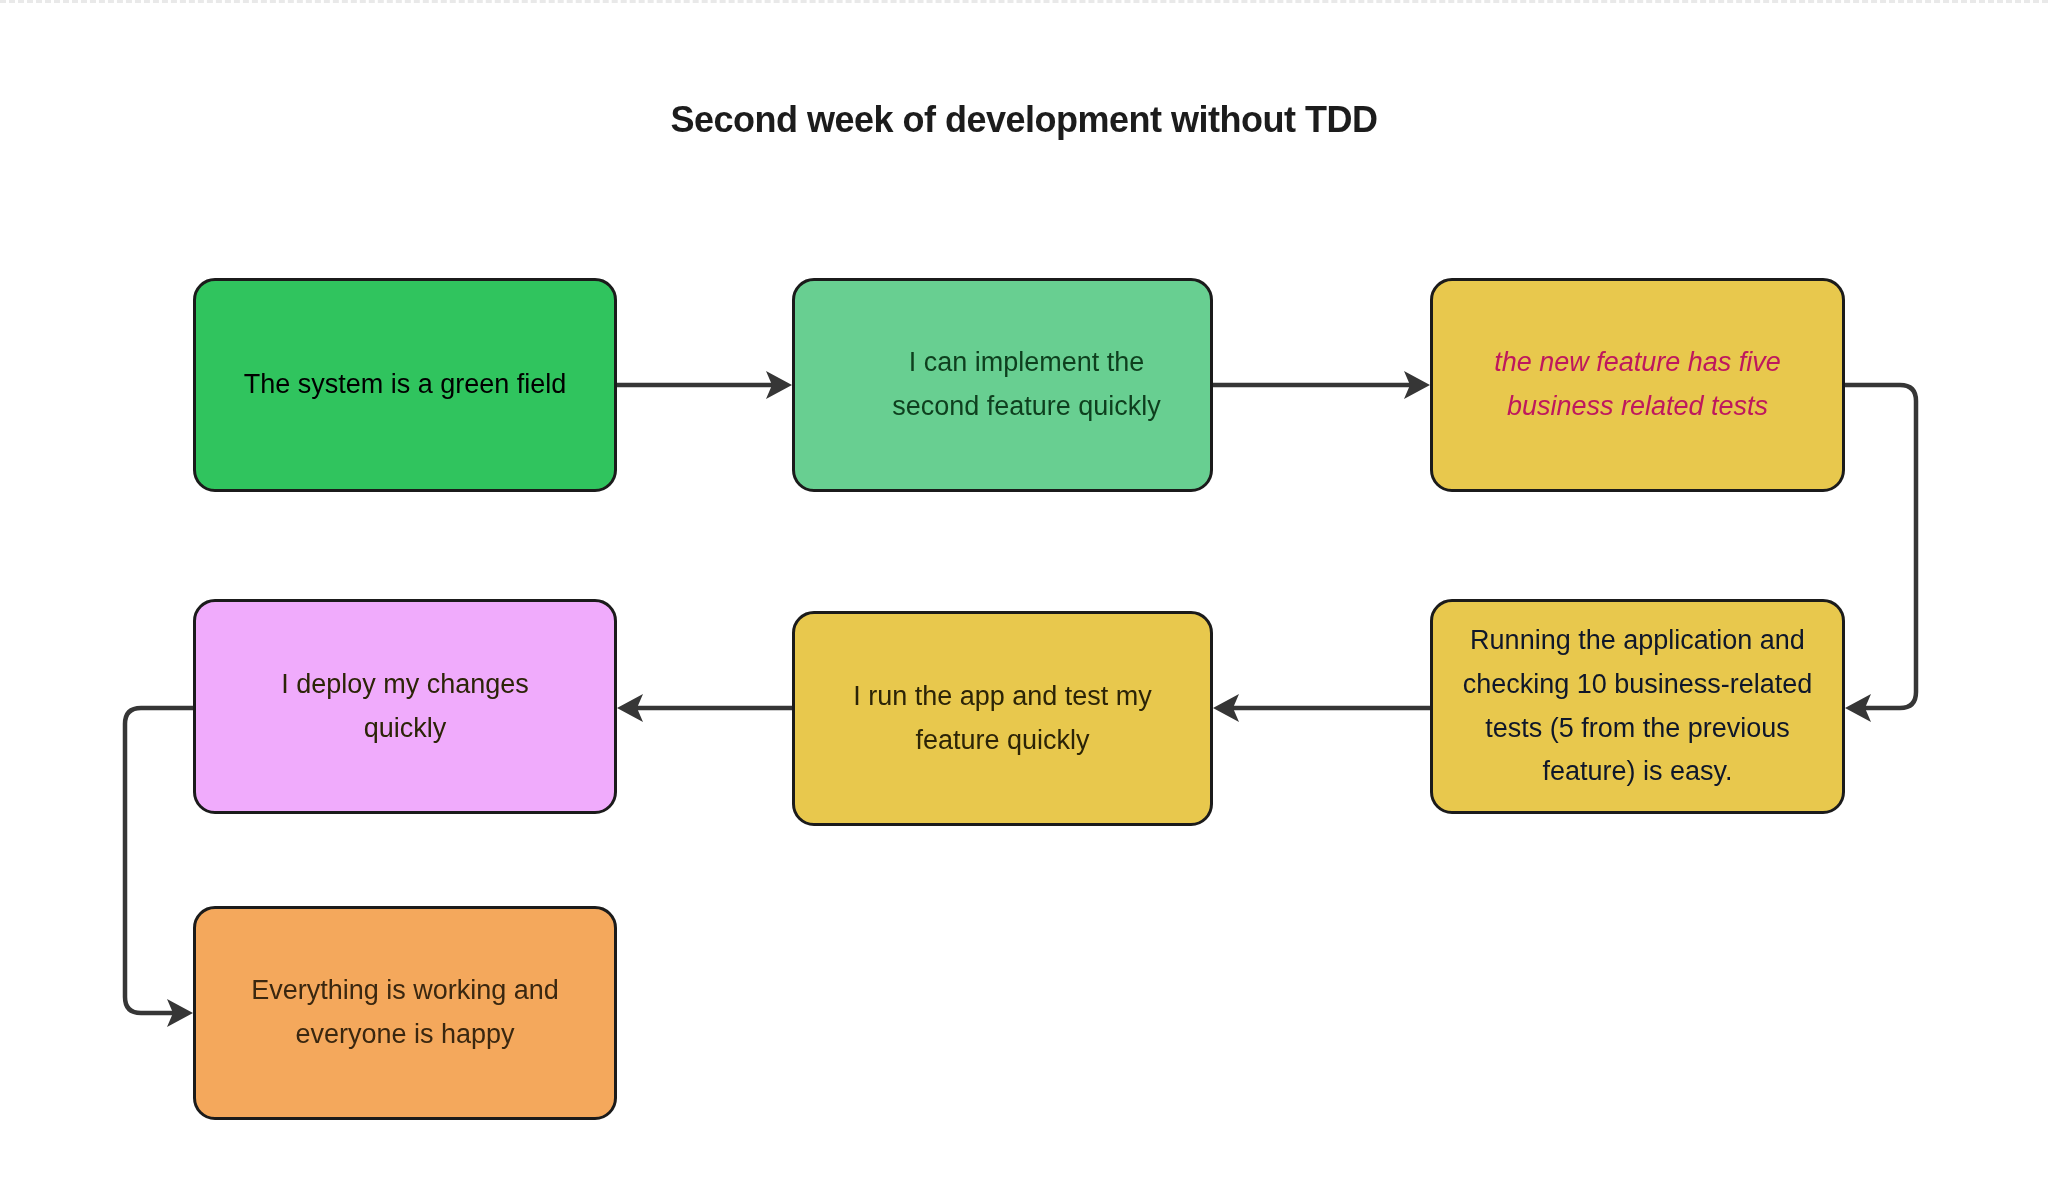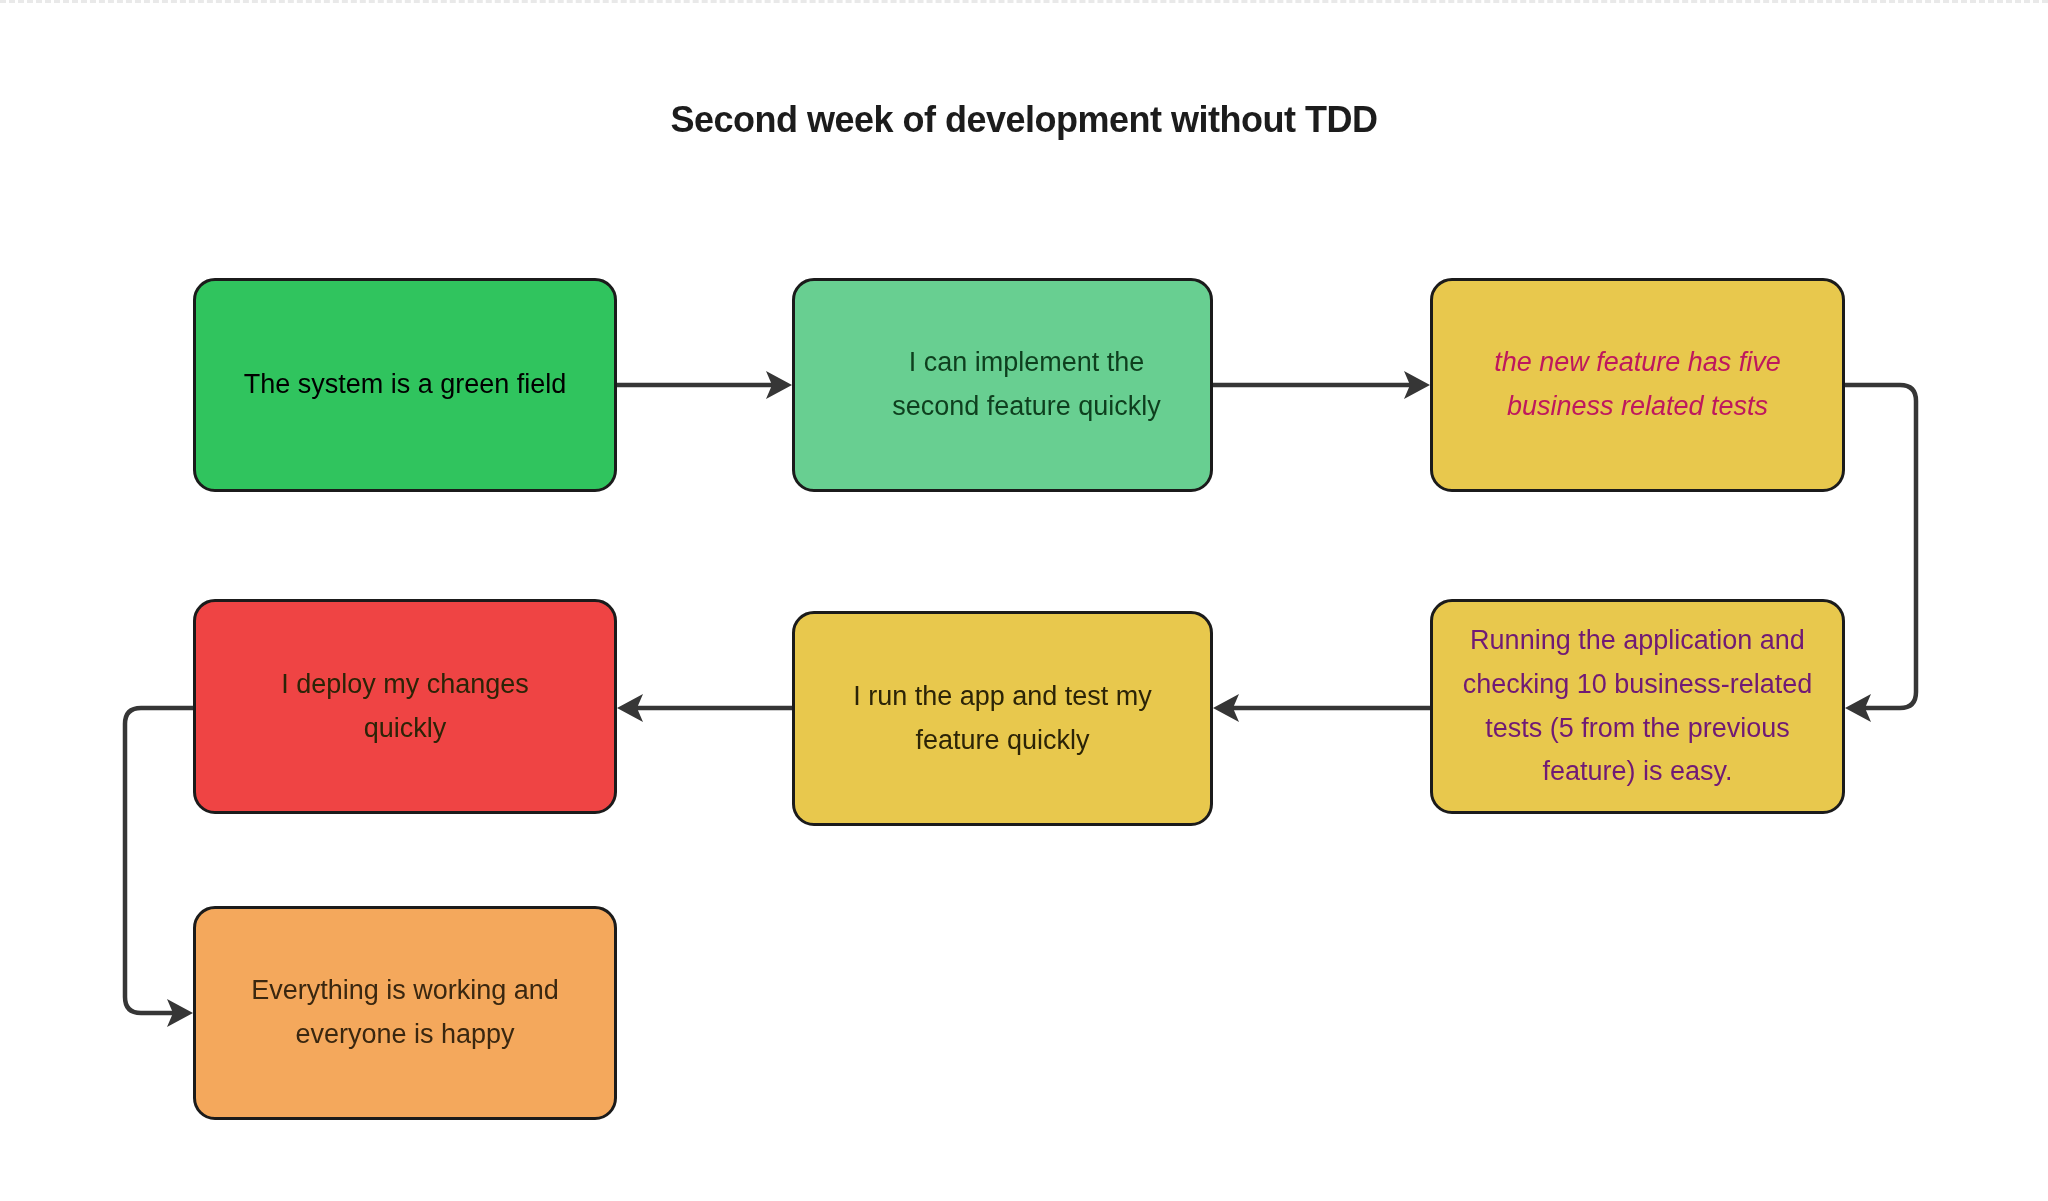--- a/index.html
+++ b/index.html
@@ -100,28 +100,28 @@
 
   <div class="node n2" style="background-color: rgb(104, 207, 145); padding-left: 48px;">
     <span class="label" style="color: rgb(14, 63, 30);">I can implement the second feature quickly</span>
   </div>
 
   <div class="node n3" style="background-color: rgb(232, 200, 77);">
     <span class="label" style="color: #be185d; font-style: italic;">the new feature has five business related tests</span>
   </div>
 
   <div class="node n4" style="background-color: rgb(232, 200, 77);">
-    <span class="label" style="color: #701a75;">Running the application and checking 10 business-related tests (5 from the previous feature) is easy.</span>
+    <span class="label" style="color: #0f172a;">Running the application and checking 10 business-related tests (5 from the previous feature) is easy.</span>
   </div>
 
   <div class="node n5" style="background-color: rgb(232, 200, 77);">
     <span class="label" style="color: rgb(44, 36, 7);">I run the app and test my feature quickly</span>
   </div>
 
-  <div class="node n6" style="background-color: #ef4444;">
+  <div class="node n6" style="background-color: #f0abfc;">
     <span class="label" style="color: rgb(44, 36, 7);">I deploy my changes quickly</span>
   </div>
 
   <div class="node n7" style="background-color: rgb(244, 168, 92);">
     <span class="label" style="color: rgb(58, 39, 16);">Everything is working and everyone is happy</span>
   </div>
 
 </div>
 
 </body></html>

